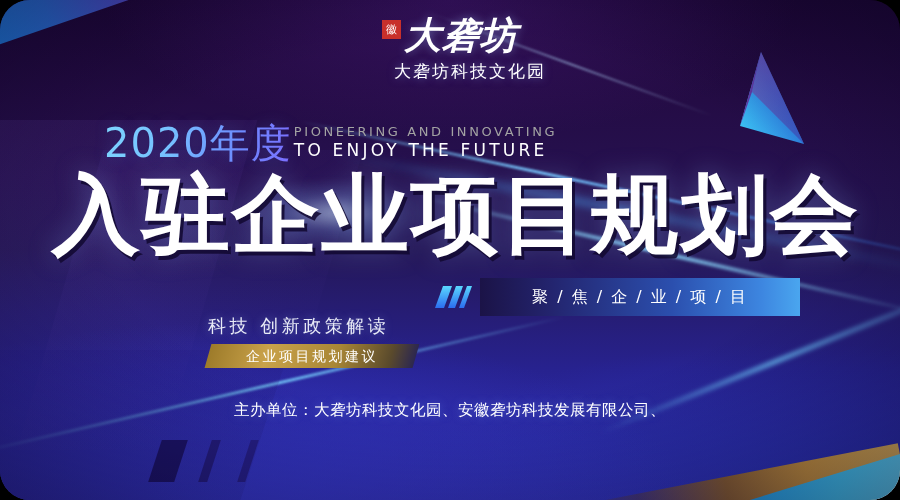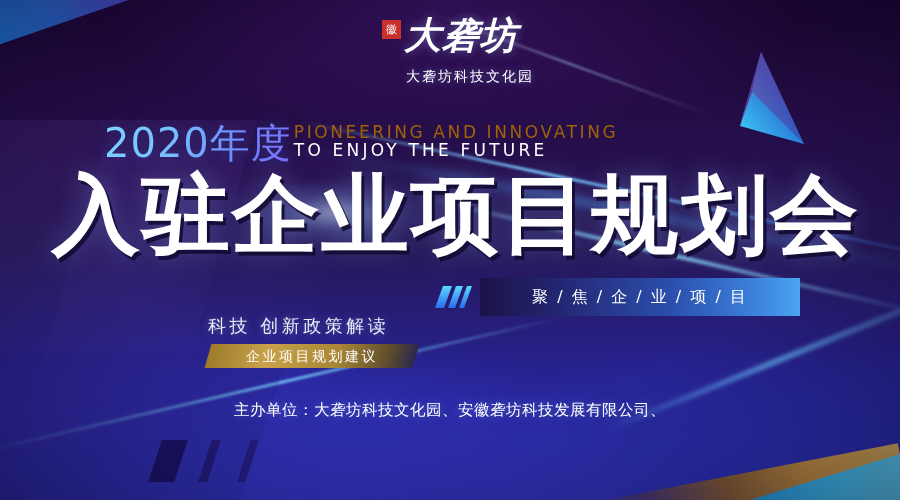--- a/index.html
+++ b/index.html
@@ -5,20 +5,21 @@
   html,body{margin:0;padding:0;background:#000;}
   *{box-sizing:border-box;}
   #poster{
     position:relative;width:900px;height:500px;overflow:hidden;
     font-family:"DejaVu Sans","Liberation Sans",sans-serif;
     background:
       radial-gradient(ellipse 60% 45% at 50% 2%, rgba(60,20,110,.85) 0%, rgba(30,10,60,0) 70%),
       radial-gradient(ellipse 90% 60% at 20% 100%, rgba(48,48,190,.95) 0%, rgba(30,20,110,0) 72%),
       radial-gradient(ellipse 70% 50% at 85% 95%, rgba(30,40,170,.8) 0%, rgba(20,15,90,0) 70%),
       linear-gradient(178deg,#1e0838 0%,#240c46 22%,#25114f 38%,#241857 52%,#252croll 60%,#2a2488 78%,#2f2ba6 92%,#3330b0 100%);
+    border-radius: 30px;
   }
   
   .bg-base{
     position:absolute;inset:0;
     background:linear-gradient(180deg,#1d0736 0%,#240c45 20%,#261150 36%,#251757 50%,#27228f 74%,#2c2aa4 88%,#3330b2 100%);
   }
   .bg-glow-top{
     position:absolute;inset:0;
     background:radial-gradient(ellipse 55% 40% at 50% 0%, rgba(70,25,120,.55) 0%, rgba(40,12,80,0) 70%);
   }
@@ -110,35 +111,35 @@
     font-family:"DejaVu Serif","Liberation Serif",serif;
     margin-right:3px;margin-top:6px;
   }
   .logo-name{
     display:inline-block;font-size:37px;line-height:42px;color:#fff;font-weight:bold;
     font-family:"DejaVu Serif","Liberation Serif",serif;
     letter-spacing:1px;font-style:italic;
     text-shadow:0 0 10px rgba(160,190,255,.45);
   }
   .logo-sub{
-    margin-top:12px;font-size:14px;color:#ffffff;letter-spacing:2px;
+    margin-top:4px;font-size:17px;color:#ffffff;letter-spacing:2px;
     text-shadow:0 0 8px rgba(140,170,255,.5);
     padding-left:40px;
   }
 
   .year-row{position:absolute;left:104px;top:122px;display:flex;align-items:center;}
   .year{
     font-size:40px;line-height:42px;font-weight:400;letter-spacing:1px;
     background:linear-gradient(100deg,#7fd8ff 0%,#79c4ff 35%,#6f8dff 70%,#7e6cff 100%);
     -webkit-background-clip:text;background-clip:text;color:transparent;
     text-shadow:0 0 16px rgba(90,150,255,.25);
     font-family:"DejaVu Sans","Liberation Sans",sans-serif;
   }
   .en-block{padding-bottom:2px;margin-left:2px;}
-  .en1{font-size:17px;letter-spacing:2.6px;color:#a16207;line-height:16px;}
+  .en1{font-size:13px;letter-spacing:2.6px;color:#a3a3a3;line-height:16px;}
   .en2{font-size:17px;letter-spacing:3.2px;color:#ffffff;line-height:20px;font-weight:500;}
 
   .main-title{
     position:absolute;left:52px;top:168px;width:800px;
     font-size:86px;line-height:92px;font-weight:bold;color:#fff;
     letter-spacing:2px;white-space:nowrap;
     font-family:"DejaVu Sans","Liberation Sans",sans-serif;
     text-shadow:3px 4px 0 rgba(18,8,48,.85), 0 0 26px rgba(150,190,255,.35);
     transform:scaleX(1.02);transform-origin:left center;
   }

